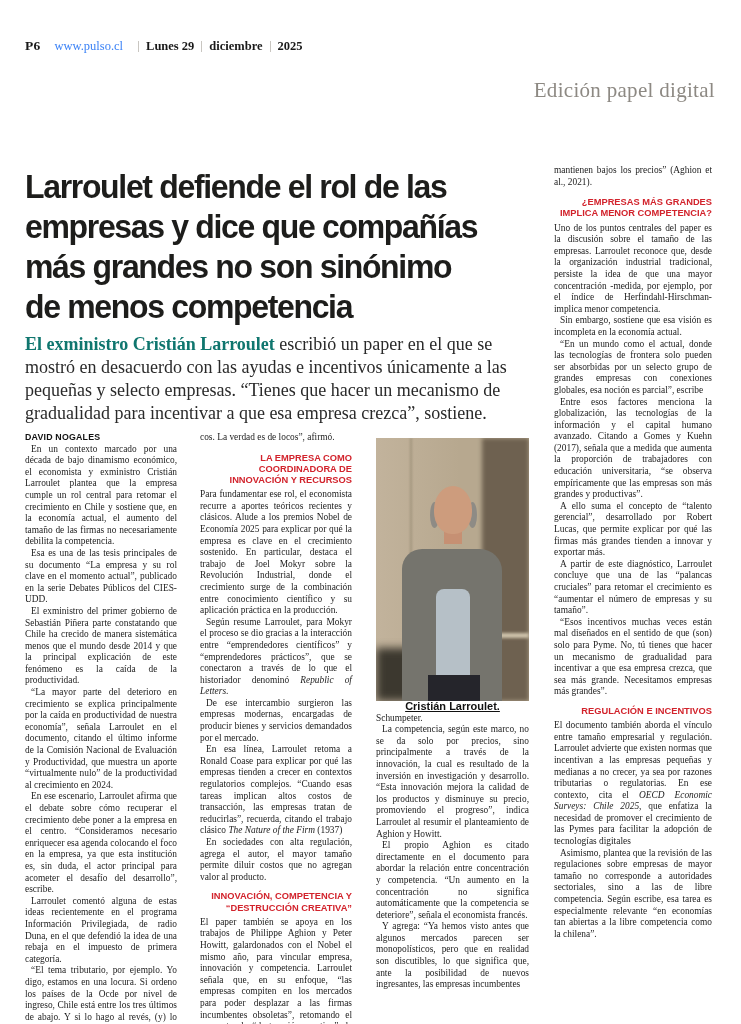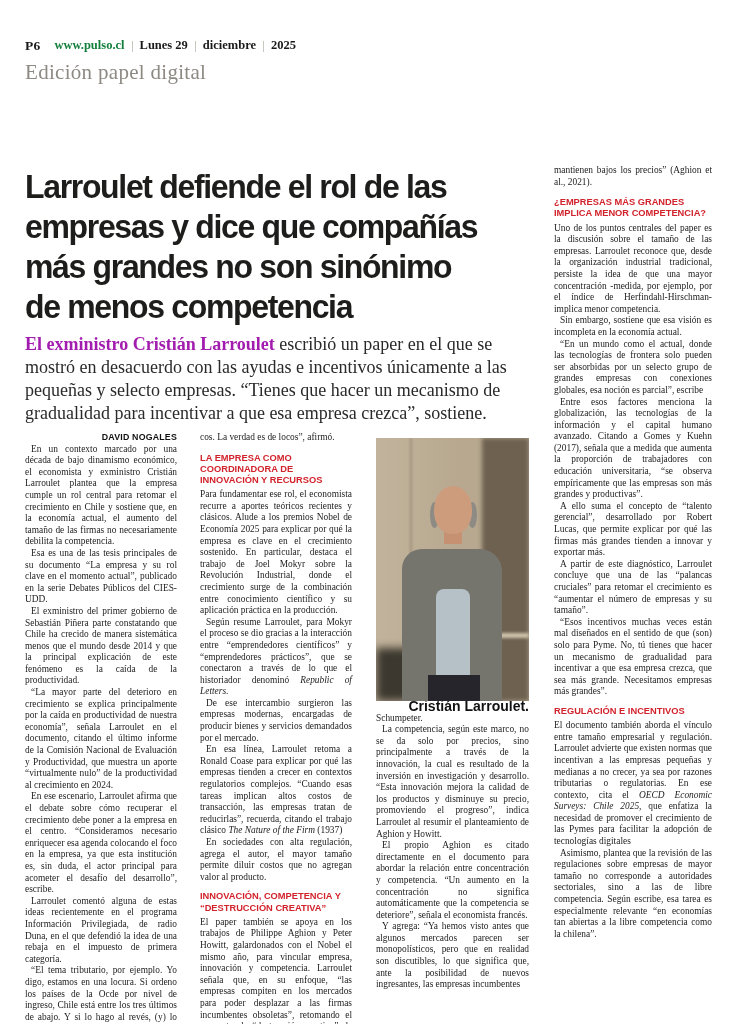--- a/index.html
+++ b/index.html
@@ -2,53 +2,53 @@
 <html><head>
 <meta charset="utf-8">
 <style>
   html,body{margin:0;padding:0;background:#ffffff;}
   body{width:741px;height:1024px;position:relative;overflow:hidden;
        font-family:"Liberation Serif",serif;color:#1a1a1a;
        -webkit-font-smoothing:antialiased;}
 
   
   .masthead{position:absolute;left:25px;top:38px;width:690px;}
-  .mast-row{display:flex;align-items:flex-start;font-size:12.5px;
+  .mast-row{display:flex;align-items:center;font-size:12.5px;
             font-family:"Liberation Serif",serif;font-weight:bold;color:#1a1a1a;}
   .page-num{margin-right:14px;font-size:13.5px;letter-spacing:.2px;}
-  .site-url{color:#15803d;font-weight:bold;margin-right:0;}
+  .site-url{color:#3b82f6;font-weight:normal;margin-right:8px;}
   .sep{display:inline-block;width:0;height:11px;border-left:1px solid #c9c6c1;
        margin:0 7px;align-self:center;}
-  .edition{margin-top:6px;font-family:"Liberation Serif",serif;font-size:21px;
-           color:#8d8983;letter-spacing:.3px;}
+  .edition{margin-top:24px;font-family:"Liberation Serif",serif;font-size:21px;
+           color:#8d8983;letter-spacing:.3px;text-align:right;}
 
   
   .headline{position:absolute;left:25px;top:166px;width:520px;
             font-family:"Liberation Sans",sans-serif;font-weight:bold;
             font-size:34px;line-height:40px;letter-spacing:-1.4px;color:#1d1d1b;
             transform:scaleX(.94);transform-origin:left top;}
   .headline div{white-space:nowrap;}
   .lede{position:absolute;left:25px;top:333px;width:514px;
         font-size:18px;line-height:23px;color:#2a2a2a;}
-  .lede .lead-name{color:#a21caf;font-weight:bold;}
+  .lede .lead-name{color:#0f766e;font-weight:bold;}
 
   
   .col{position:absolute;font-size:9.4px;line-height:11.6px;text-align:justify;
        color:#1c1c1c;}
   .col-1{left:25px; top:432px;width:152px;}
   .col-2{left:200px;top:432px;width:152px;}
   .col-3{left:376px;top:432px;width:153px;}
   .col-4{left:554px;top:165px;width:158px;}
   .col p{margin:0;}
   .col p + p{text-indent:6px;}
   .byline{font-family:"Liberation Sans",sans-serif;font-weight:bold;
           font-size:8.8px;letter-spacing:.2px;color:#111;margin:0 0 4px 0;
-          text-align:right;}
+          text-align:left;}
   .subhead{font-family:"Liberation Sans",sans-serif;font-weight:bold;
-           font-size:9.3px;line-height:11.2px;color:#d2232c;text-align:left;
+           font-size:9.3px;line-height:11.2px;color:#d2232c;text-align:right;
            margin:8px 0 3px 0;}
   .subhead.first{margin-top:9px;}
   .cont{text-indent:0 !important;}
   em{font-style:italic;}
 
   
   .photo{position:relative;width:153px;height:263px;margin:6px 0 0 0;
          overflow:hidden;background:#b7a88f;}
   .ph-light{position:absolute;left:0;top:0;width:55%;height:100%;
             background:linear-gradient(90deg,#c2b39c,#b7a88f);}
@@ -67,21 +67,21 @@
   .ph-pants{position:absolute;left:52px;bottom:0;width:52px;height:26px;
             background:#25252b;}
   .ph-neck{position:absolute;left:68px;top:92px;width:18px;height:14px;
            background:#c69073;}
   .ph-head{position:absolute;left:58px;top:48px;width:38px;height:48px;
            background:#cd9c7d;border-radius:50% 50% 46% 46%;}
   .ph-hair-l,.ph-hair-r{position:absolute;top:64px;width:9px;height:26px;
            background:#8e8b85;border-radius:50%;}
   .ph-hair-l{left:54px;} .ph-hair-r{left:92px;}
   .caption{font-family:"Liberation Sans",sans-serif;font-weight:bold;
-           font-size:14px;color:#111;text-align:right;margin:7px 0 16px 0;}
+           font-size:11px;color:#111;text-align:center;margin:7px 0 16px 0;text-decoration:underline;}
 </style>
 </head>
 <body>
 
 <div class="masthead">
   <div class="mast-row">
     <span class="page-num">P6</span>
     <span class="site-url">www.pulso.cl</span>
     <span class="sep"></span>
     <span>Lunes 29</span>

